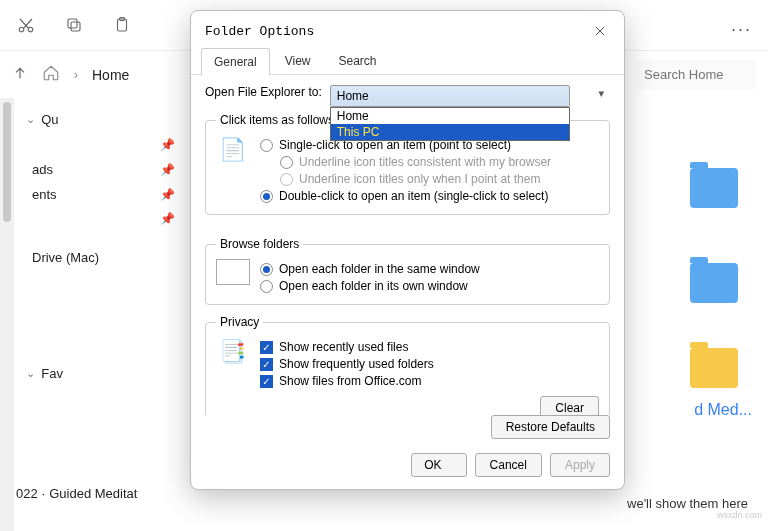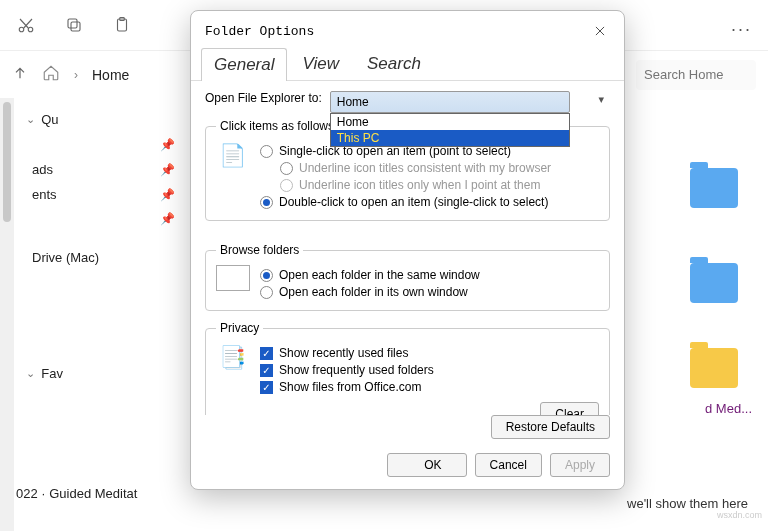--- a/index.html
+++ b/index.html
@@ -32,30 +32,30 @@
 
 
 .content { flex: 1; background: #fff; position: relative; }
 .folder-icon { width: 48px; height: 40px; border-radius: 4px; position: absolute; }
 .f-blue { background: #5aa9f0; }
 .f-yellow { background: #f7c948; }
 .folder-icon::before { content:""; position: absolute; top:-6px; left:0; width:18px; height:6px; background: inherit; border-radius:2px 2px 0 0; }
 .folder1 { right: 30px; top: 70px; }
 .folder2 { right: 30px; top: 165px; }
 .folder3 { right: 30px; top: 250px; }
-.med-label { position: absolute; right: 16px; top: 303px; font-size: 13px; color: #701a75; }
+.med-label { position: absolute; right: 16px; top: 303px; font-size: 16px; color: #3b82f6; }
 .footer-text { position: absolute; right: 20px; bottom: 20px; font-size: 13px; color: #333; }
 .bottom-left { position: absolute; left: 16px; bottom: 30px; font-size: 13px; color: #222; }
 
 
 .dialog { position: absolute; left: 190px; top: 10px; width: 435px; height: 480px; background: #fff; border: 1px solid #bbb; border-radius: 8px; box-shadow: 0 8px 30px rgba(0,0,0,.25); display: flex; flex-direction: column; }
 .dlg-title { display: flex; align-items: center; padding: 10px 14px 6px; }
 .dlg-title span { font-size: 13px; font-family: Liberation Mono, monospace; }
 .dlg-close { margin-left: auto; width: 20px; height: 20px; display: flex; align-items: center; justify-content: center; }
-.tabs { display: flex; gap: 2px; padding: 0 10px; font-size: 17px; border-bottom: 1px solid #ddd; font-style: italic; }
+.tabs { display: flex; gap: 2px; padding: 0 10px; font-size: 12px; border-bottom: 1px solid #ddd; }
 .tab { padding: 6px 12px; color: #333; border: 1px solid transparent; border-bottom: none; }
 .tab.active { border-color: #ccc; background: #fff; position: relative; top: 1px; border-radius: 3px 3px 0 0; }
 .dlg-body { flex: 1; padding: 10px 14px 6px; font-size: 12px; overflow: hidden; position: relative; }
 .row-label { display: flex; gap: 8px; margin-bottom: 4px; }
 .combo { position: relative; flex: 1; }
 .combo-box { width: 240px; height: 22px; border: 1px solid #999; background: linear-gradient(#dbe8f6,#cddff2); padding: 1px 18px 1px 6px; font-size: 12px; display: flex; align-items: center; border-radius: 2px; }
 .combo-box::after { content: "▾"; position: absolute; right: 6px; top: 2px; font-size: 11px; color: #555; }
 .dropdown { position: absolute; left: 0; top: 22px; width: 240px; background: #fff; border: 1px solid #666; z-index: 5; }
 .dd-item { padding: 1px 6px; }
 .dd-item.sel { background: #1a5bc5; color: #fde047; }
@@ -255,19 +255,19 @@
             <button class="btn" style="margin-left:auto">Clear</button>
           </div>
         </div>
       </div>
     </fieldset>
   </div>
   <div class="restore-row">
     <button class="btn">Restore Defaults</button>
   </div>
   <div class="dlg-actions">
-    <button class="btn" style="padding-left:36px;padding-right:24px">OK</button>
+    <button class="btn" style="padding-left:12px;padding-right:24px">OK</button>
     <button class="btn">Cancel</button>
     <button class="btn" style="color:#aaa">Apply</button>
   </div>
 </div>
 
 <div class="watermark">wsxdn.com</div>
 
 </body></html>

